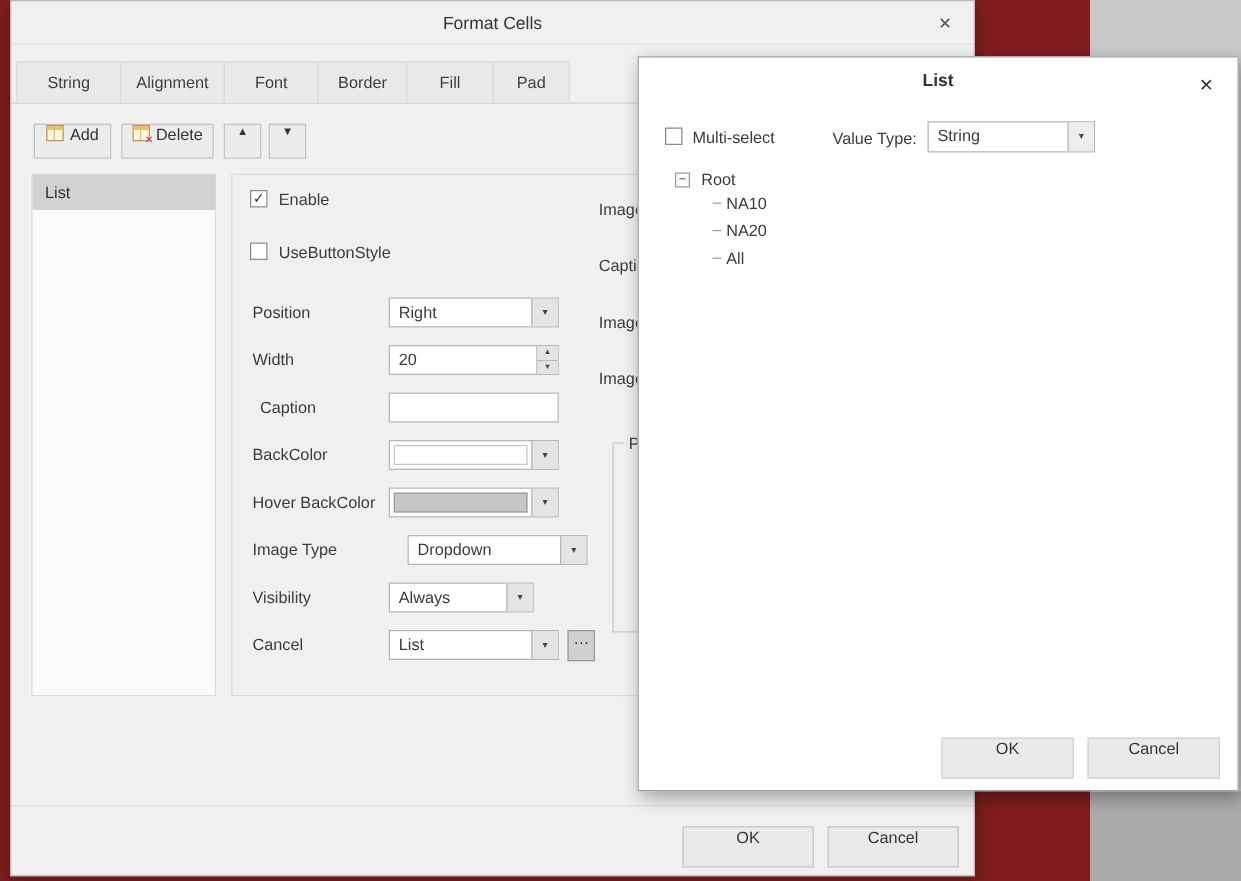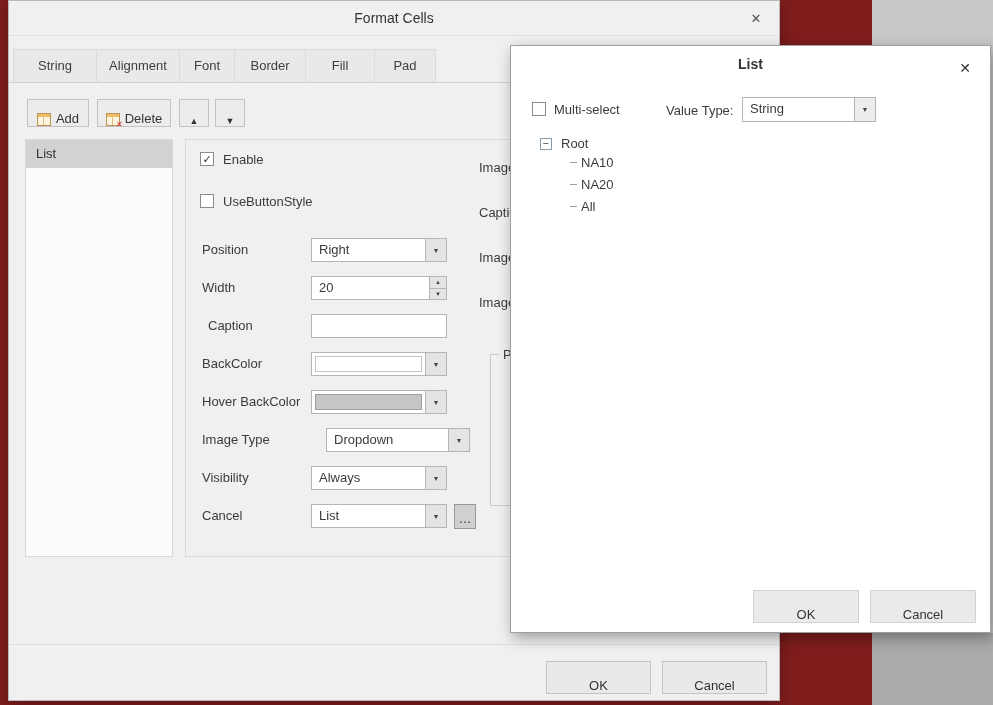--- a/index.html
+++ b/index.html
@@ -5,21 +5,21 @@
 *{box-sizing:border-box;margin:0;padding:0}
 body{font-family:"Liberation Sans",sans-serif;font-size:13px;color:#3b3b3b}
 .page{position:relative;width:993px;height:705px;background:#7f1d1d;overflow:hidden}
 .abs{position:absolute}
 .dlg{position:absolute;background:#f0f0f0;border:1px solid #b9b9b9;box-shadow:0 5px 14px rgba(0,0,0,.28)}
 .titlebar{position:absolute;left:0;top:0;right:0;height:35px;border-bottom:1px solid #e3e3e3;text-align:center;line-height:35px;font-size:14px;color:#333}
 .closebtn{position:absolute;width:22px;height:22px;text-align:center;line-height:22px;font-size:13px;color:#555}
 .tabs{position:absolute;left:4px;top:48px;height:34px;z-index:2}
 .tab{position:relative;float:left;height:33px;margin-right:-1px;background:#e9e9e9;border:1px solid #dadada;border-bottom:none;text-align:center;line-height:32px;color:#3e3e3e;z-index:2}
 .tab.sel{height:34px;background:#f8f8f8;border:1px solid #c8c8c8;border-bottom:none;line-height:33px;z-index:3}
-.btn{position:absolute;background:#ececec;border:1px solid #c3c3c3;color:#333;display:flex;align-items:flex-end;justify-content:center;gap:5px}
+.btn{position:absolute;background:#ececec;border:1px solid #c3c3c3;color:#333;display:flex;align-items:flex-start;justify-content:center;gap:5px}
 .cb{position:absolute;width:14px;height:14px;background:#fff;border:1px solid #8a8a8a;text-align:center;line-height:12px;font-size:11px;color:#2c2c2c}
 .lbl{position:absolute;white-space:nowrap}
 .ed{position:absolute;height:24px;background:#fff;border:1px solid #b5b5b5;display:flex}
 .ed-text{flex:1;line-height:22px;padding-left:7px;overflow:hidden;white-space:nowrap}
 .ed-btn{width:21px;border-left:1px solid #b5b5b5;background:#e4e4e4;display:flex;align-items:center;justify-content:center;font-size:7px;color:#444}
 .spin-col{width:17px;border-left:1px solid #b5b5b5;display:flex;flex-direction:column}
 .spin-b{flex:1;background:#e4e4e4;display:flex;align-items:center;justify-content:center;font-size:6px;color:#444}
 .spin-b.first{border-bottom:1px solid #b5b5b5}
 .swatch{flex:1;margin:3px;border:1px solid #c4c4c4;background:#fff}
 .icon-grid{position:relative;width:14px;height:13px;border:1px solid #bd9254;background:#fdf4df;display:inline-block;flex:0 0 auto}
@@ -46,21 +46,21 @@
       <span>Format Cells</span>
     </div>
     <div class="closebtn" style="right:12px;top:7px">
       <span>✕</span>
     </div>
 
     <div class="abs" style="left:0;top:81px;right:0;height:1px;background:#d0d0d0;z-index:1"></div>
     <div class="tabs">
       <div class="tab" style="width:84px"><span>String</span></div>
       <div class="tab" style="width:84px"><span>Alignment</span></div>
-      <div class="tab" style="width:56px"><span>Font</span></div>
+      <div class="tab" style="width:76px"><span>Font</span></div>
       <div class="tab" style="width:72px"><span>Border</span></div>
       <div class="tab" style="width:70px"><span>Fill</span></div>
       <div class="tab" style="width:62px"><span>Pad</span></div>
     </div>
 
     <div class="btn" style="left:18px;top:98px;width:62px;height:28px">
       <span class="icon-grid">
           <span class="band"></span>
           <span class="vline"></span>
         </span>
@@ -127,21 +127,21 @@
         <span class="ed-btn">▼</span>
       </div>
 
       <span class="lbl" style="left:16px;top:288px;line-height:24px">Image Type</span>
       <div class="ed" style="left:140px;top:288px;width:144px">
         <span class="ed-text">Dropdown</span>
         <span class="ed-btn">▼</span>
       </div>
 
       <span class="lbl" style="left:16px;top:326px;line-height:24px">Visibility</span>
-      <div class="ed" style="left:125px;top:326px;width:136px">
+      <div class="ed" style="left:125px;top:326px;width:116px">
         <span class="ed-text">Always</span>
         <span class="ed-btn">▼</span>
       </div>
 
       <span class="lbl" style="left:16px;top:364px;line-height:24px">Cancel</span>
       <div class="ed" style="left:125px;top:364px;width:136px">
         <span class="ed-text">List</span>
         <span class="ed-btn">▼</span>
       </div>
       <div class="btn" style="left:268px;top:364px;width:22px;height:25px;background:#d0d0d0;border-color:#989898">

